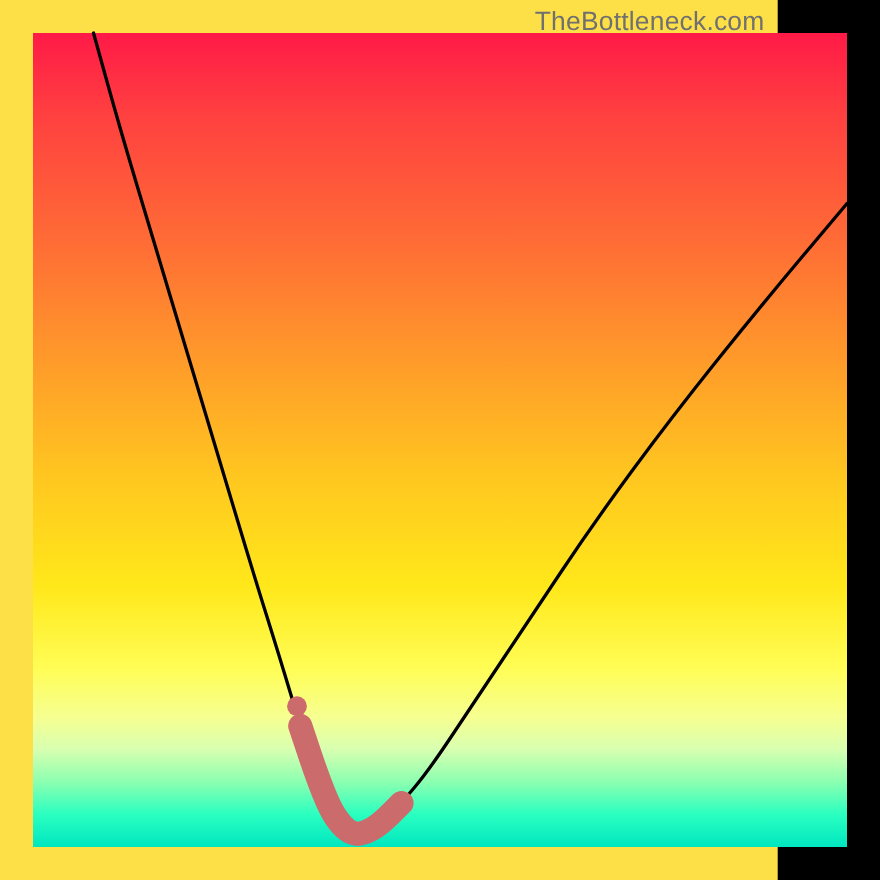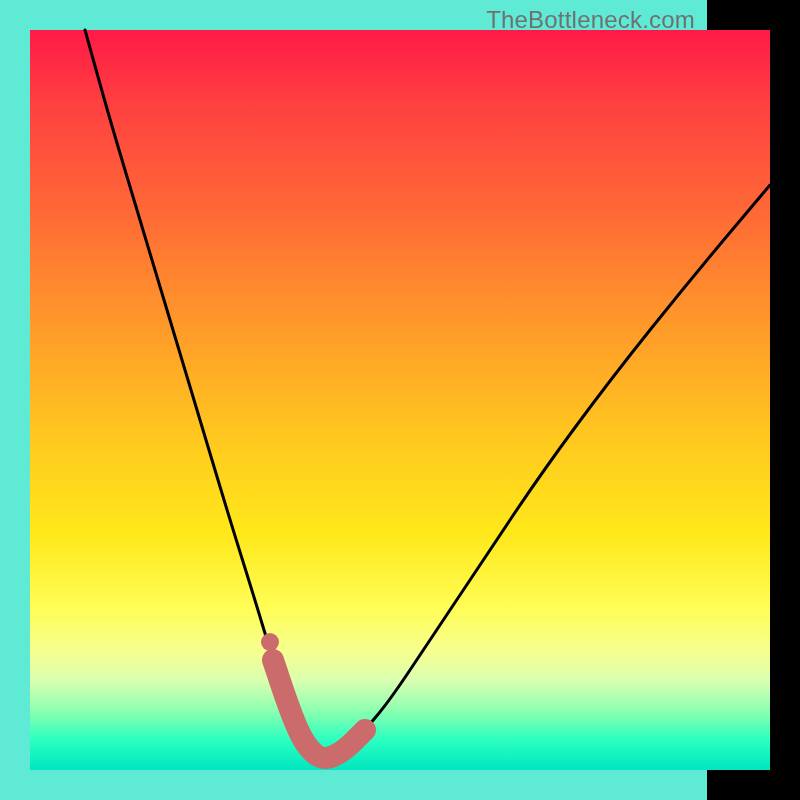--- a/index.html
+++ b/index.html
@@ -10,21 +10,21 @@
     background: #000;
     overflow: hidden;
     font-family: Arial, Helvetica, sans-serif;
   }
   .frame {
     position: absolute;
     left: 0;
     top: 0;
     width: 707px;
     height: 800px;
-    background: #5eead4;
+    background: #fde047;
     text-decoration: underline;
   }
   .plot {
     position: absolute;
     left: 30px;
     top: 30px;
     width: 740px;
     height: 740px;
     
     background: linear-gradient(

